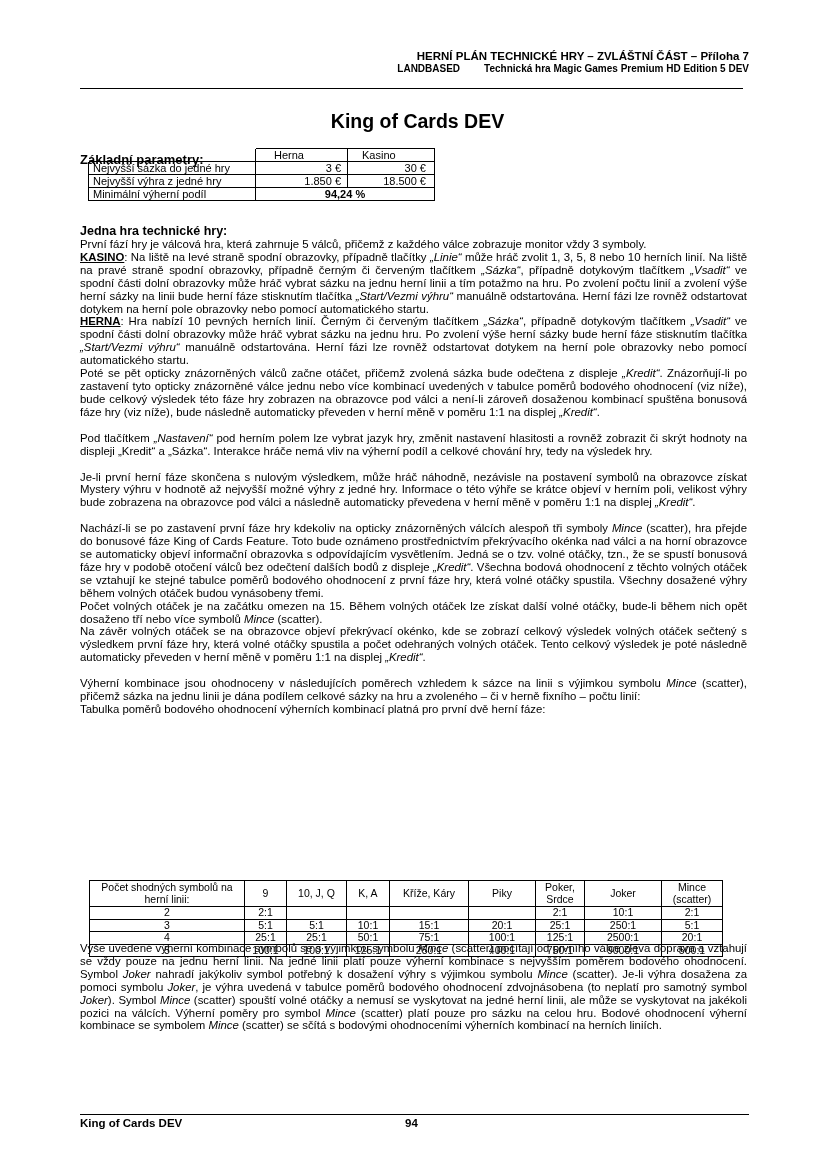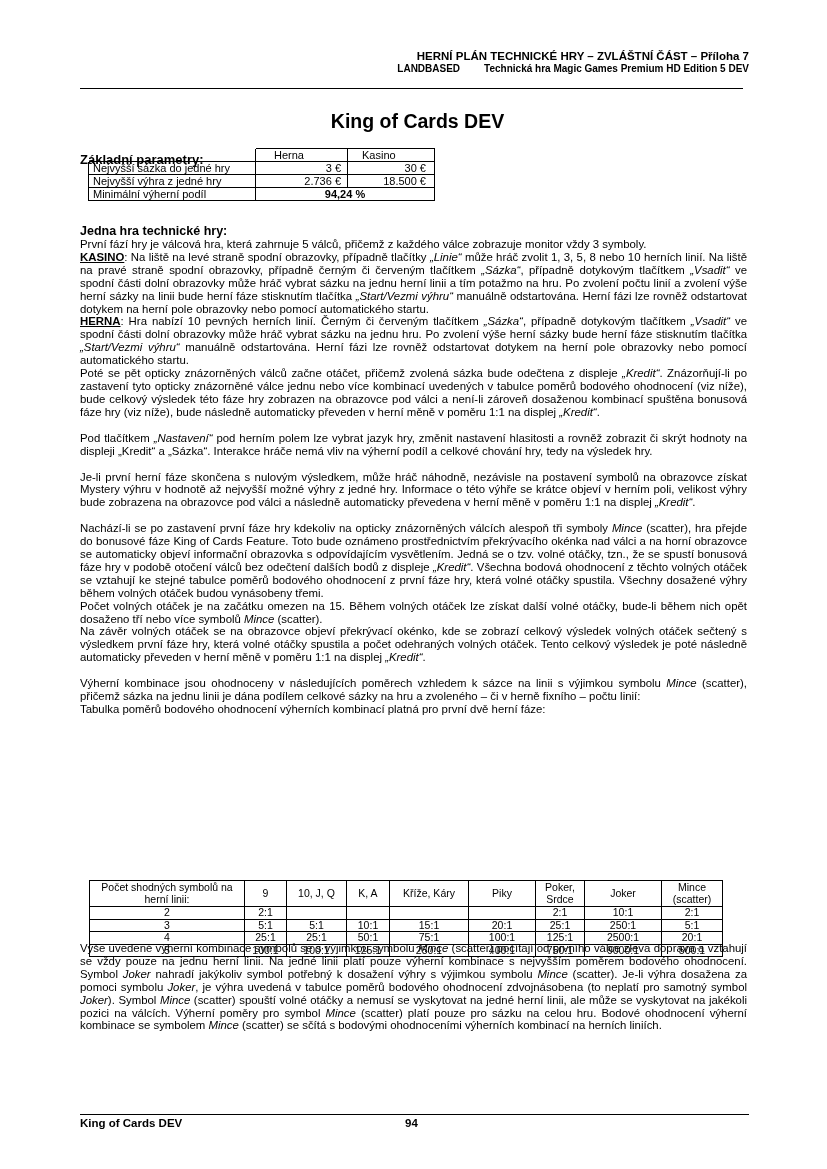--- a/index.html
+++ b/index.html
@@ -64,21 +64,21 @@
     <td class="h1">Herna</td>
     <td class="h2">Kasino</td>
   </tr>
   <tr>
     <td class="lbl">Nejvyšší sázka do jedné hry</td>
     <td class="c1">3 €</td>
     <td class="c2">30 €</td>
   </tr>
   <tr>
     <td class="lbl">Nejvyšší výhra z jedné hry</td>
-    <td class="c1">2.736 €</td>
+    <td class="c1">1.850 €</td>
     <td class="c2">18.500 €</td>
   </tr>
   <tr>
     <td class="lbl">Minimální výherní podíl</td>
     <td class="span" colspan="2">94,24 %</td>
   </tr>
 </tbody>
   </table>
 
 <div class="body" style="top:224px;">

